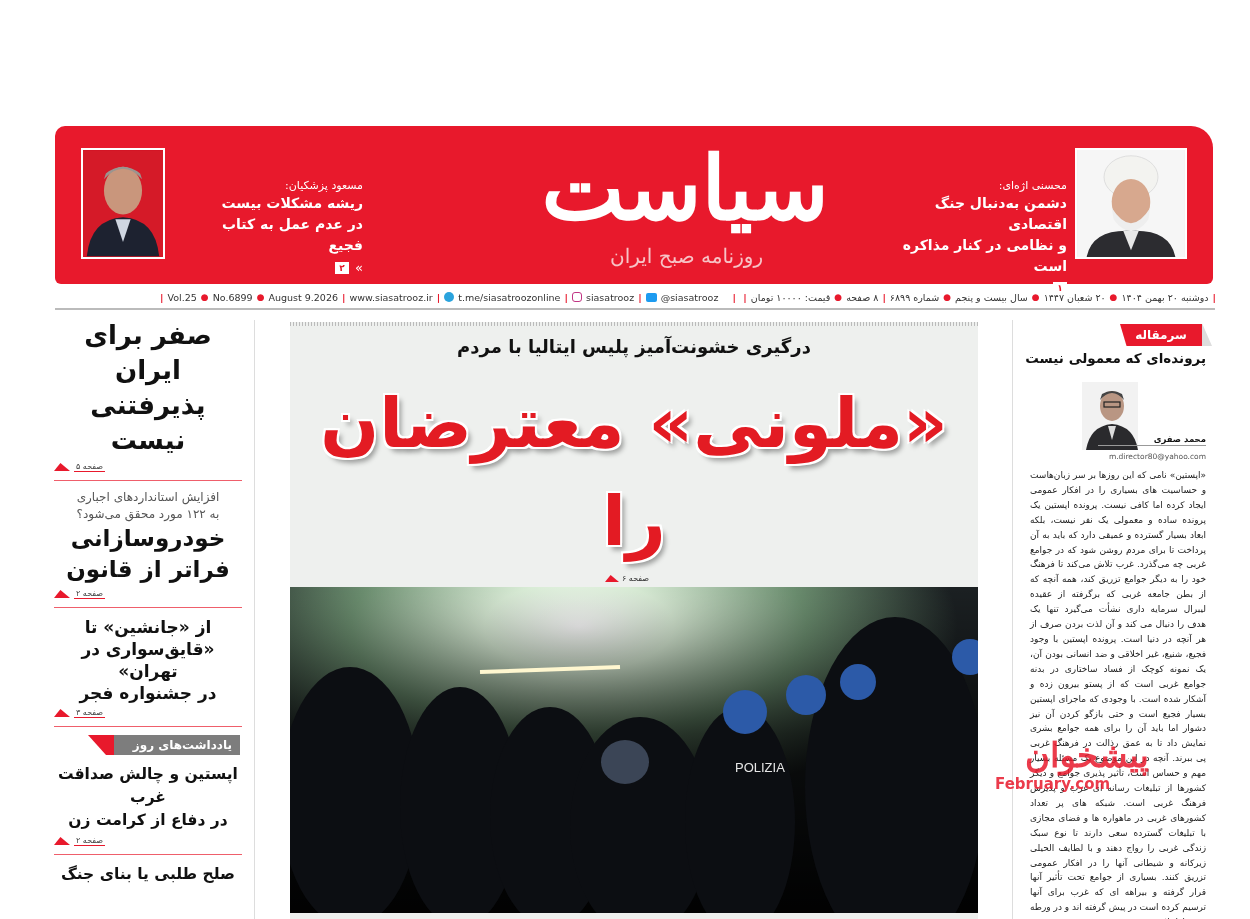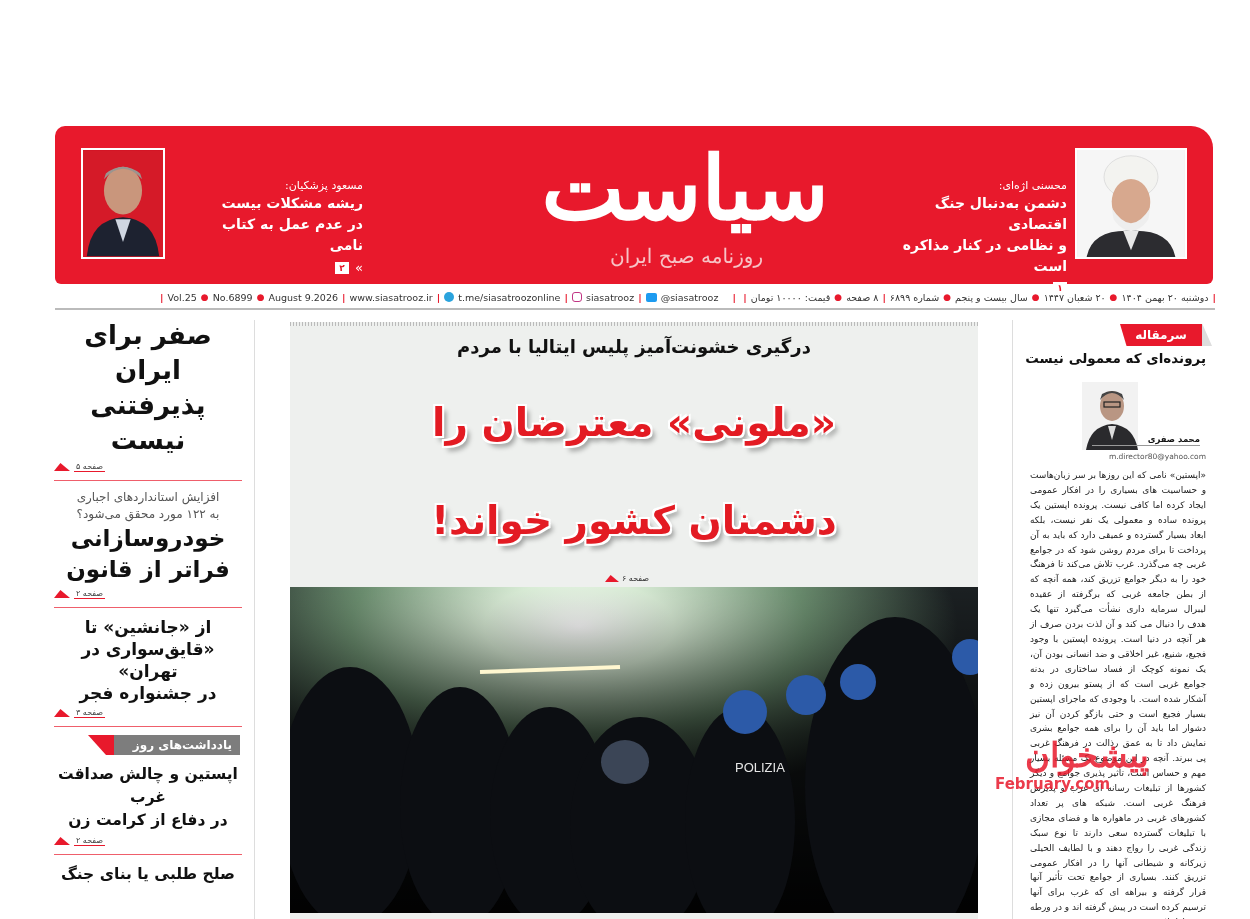--- a/index.html
+++ b/index.html
@@ -46,33 +46,33 @@
   .section-bar .grey { position: absolute; right: 6px; top: 0; width: 126px; height: 20px; background: #7d7d7d; color: #fff; font-size: 12px; font-weight: bold; line-height: 20px; text-align: right; padding-right: 8px; }
   .section-bar .red { position: absolute; right: 128px; top: 0; width: 30px; height: 20px; background: #e8192c; clip-path: polygon(0 0, 100% 0, 100% 100%, 60% 100%); }
 
   .vdiv-l { position: absolute; left: 254px; top: 320px; width: 1px; height: 599px; background: #ddd; }
   .vdiv-r { position: absolute; left: 1012px; top: 320px; width: 1px; height: 599px; background: #ddd; }
 
   
   .center { position: absolute; left: 290px; top: 322px; width: 688px; height: 597px; background: #eef0ee; }
   .dotted-top { position: absolute; left: 0; top: 0; width: 100%; height: 4px; background: repeating-linear-gradient(90deg, #bbb 0 1px, transparent 1px 3px); }
   .supra { position: absolute; top: 14px; width: 100%; text-align: center; direction: rtl; font-size: 18px; font-weight: bold; color: #111; }
-  .headline { position: absolute; top: 52px; width: 100%; text-align: center; direction: rtl; color: #e31b23; font-weight: bold; font-size: 39px; line-height: 98px; text-shadow: 2px 2px 0 #fff, -2px -2px 0 #fff, 2px -2px 0 #fff, -2px 2px 0 #fff, 4px 5px 5px rgba(0,0,0,.35); }
+  .headline { position: absolute; top: 52px; width: 100%; text-align: center; direction: rtl; color: #e31b23; font-weight: bold; font-size: 69px; line-height: 98px; text-shadow: 2px 2px 0 #fff, -2px -2px 0 #fff, 2px -2px 0 #fff, -2px 2px 0 #fff, 4px 5px 5px rgba(0,0,0,.35); }
   .center .pg-ref-c { position: absolute; left: 315px; top: 252px; display: flex; align-items: center; gap: 3px; font-size: 8px; color: #333; }
   .center .pg-ref-c .tri { width: 14px; height: 7px; background: #e8192c; clip-path: polygon(0 100%, 40% 0, 100% 100%); }
   .photo { position: absolute; left: 0; top: 265px; width: 688px; height: 326px; overflow: hidden; background: #1a1d22; }
   .photo svg { width: 100%; height: 100%; display: block; }
 
   
   .rightcol { position: absolute; left: 1020px; top: 322px; width: 196px; direction: rtl; }
   .ed-label { position: absolute; right: 14px; top: 2px; width: 82px; height: 22px; background: #e8192c; color: #fff; font-size: 12px; font-weight: bold; text-align: center; line-height: 22px; clip-path: polygon(0 0, 100% 0, 100% 100%, 8% 100%); }
   .ed-label-shade { position: absolute; right: 4px; top: 2px; width: 16px; height: 22px; background: #ddd; clip-path: polygon(0 0, 40% 0, 100% 100%, 0 100%); }
   .ed-title { position: absolute; right: 10px; top: 28px; font-size: 13.5px; font-weight: bold; color: #111; }
   .author-photo { position: absolute; left: 62px; top: 60px; width: 56px; height: 68px; overflow: hidden; background: #f4f4f4; }
-  .author-name { position: absolute; right: 16px; top: 112px; width: 108px; font-size: 8.5px; font-weight: bold; text-align: right; border-bottom: 1.5px solid #999; padding-bottom: 1px; }
+  .author-name { position: absolute; right: 10px; top: 112px; width: 108px; font-size: 8.5px; font-weight: bold; text-align: right; border-bottom: 1.5px solid #999; padding-bottom: 1px; }
   .author-email { position: absolute; right: 10px; top: 130px; font-size: 7.5px; color: #555; direction: ltr; }
   .ed-body { position: absolute; right: 10px; top: 146px; width: 176px; font-size: 9px; line-height: 14.9px; text-align: justify; color: #222; }
   .watermark { position: absolute; left: 995px; top: 735px; color: #e8192c; opacity: .85; pointer-events:none; }
   .watermark .fa { font-family: "DejaVu Serif", serif; font-size: 34px; font-weight: bold; line-height: 40px; padding-left: 30px; display:block; }
   .watermark .en { font-size: 15px; font-weight: bold; display:block; }
 </style>
 </head>
 <body>
 
 <div class="masthead">
@@ -82,21 +82,21 @@
         <rect width="84" height="111" fill="#d51a28"></rect>
         <ellipse cx="42" cy="42" rx="20" ry="25" fill="#c9967c"></ellipse>
         <path d="M22 30 Q42 8 62 30 L60 24 Q42 10 24 24Z" fill="#9a9590"></path>
         <path d="M4 111 Q8 72 42 70 Q76 72 80 111Z" fill="#1d2230"></path>
         <path d="M34 72 L42 96 L50 72Z" fill="#cfd6e2"></path>
       </svg>
   </div>
   <div class="teaser" style="left:148px; top:52px; width:160px;">
     <div class="who">مسعود پزشکیان:</div>
     <div class="head">ریشه مشکلات بیست</div>
-    <div class="head">در عدم عمل به کتاب نامی</div>
+    <div class="head">در عدم عمل به کتاب فجیع</div>
     <div class="page-tag" style="direction:ltr; justify-content:flex-end; width:100%;">
       <span class="page-num">۲</span>
       <span class="chev">«</span>
     </div>
   </div>
 
   <div class="logo">
     <span class="main">سیاست روز</span>
     <span class="sub">روزنامه صبح ایران</span>
   </div>

